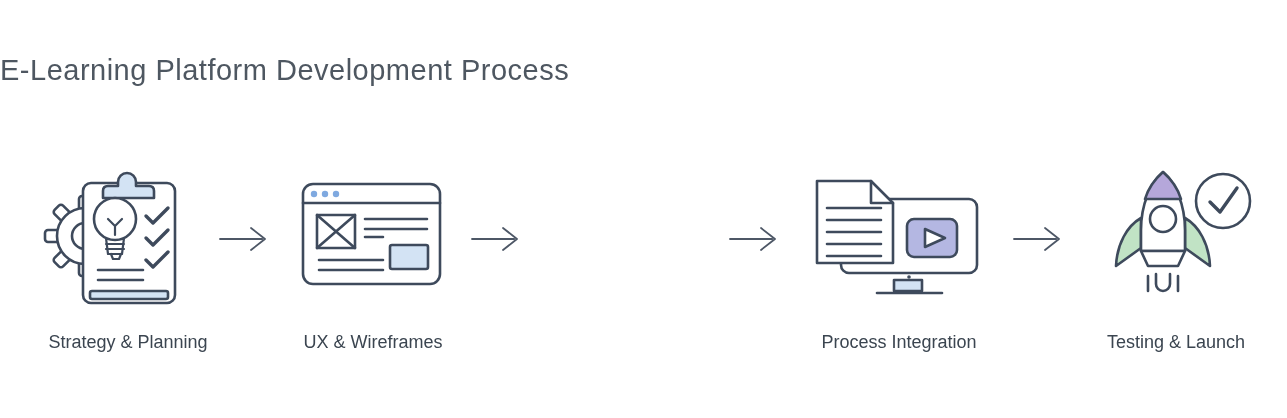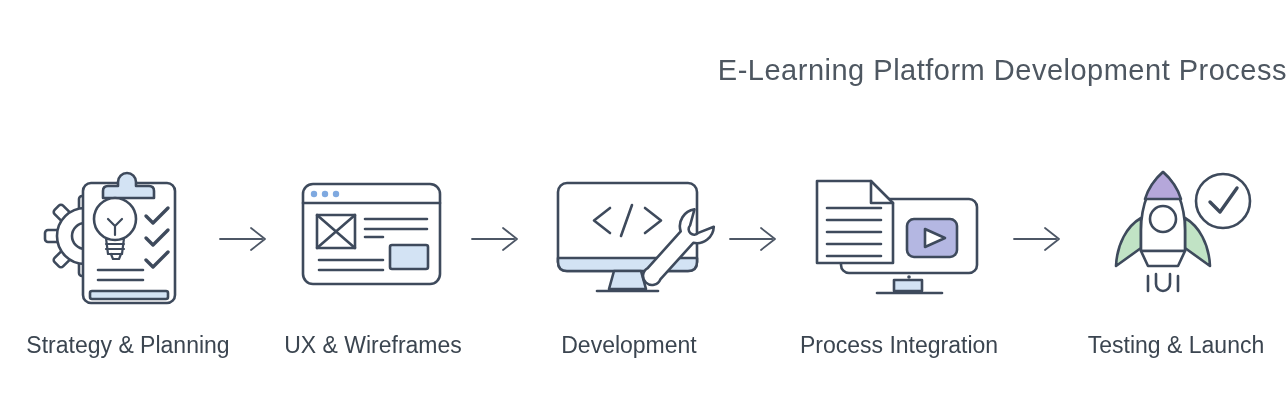--- a/index.html
+++ b/index.html
@@ -5,32 +5,32 @@
   html,body{margin:0;padding:0;}
   .canvas{
     position:relative;
     width:1287px;height:418px;
     background:var(--background,#fff);
     font-family:"Liberation Sans", sans-serif;
     overflow:hidden;
   }
   .title{
     position:absolute;top:54px;left:0;width:100%;
-    text-align:right;
+    text-align:left;
     font-size:29px;font-weight:400;letter-spacing:.5px;
     color:var(--title-text,#4e5761);
   }
   .step{
     position:absolute;top:156px;width:240px;
     display:flex;flex-direction:column;align-items:center;
   }
   .icon-box{height:152px;display:flex;align-items:flex-start;justify-content:center;}
   .step-label{
     margin-top:24px;
-    font-size:23px;color:var(--label-text,#3b4550);
+    font-size:18px;color:var(--label-text,#3b4550);
     white-space:nowrap;
   }
   .arrow{position:absolute;top:225px;}
   
   .s  {stroke:var(--outline,#3e4a5c);stroke-width:2.6;fill:none;stroke-linecap:round;stroke-linejoin:round;}
   .sw {stroke:var(--outline,#3e4a5c);stroke-width:2.6;fill:#fff;stroke-linecap:round;stroke-linejoin:round;}
   .sb {stroke:var(--outline,#3e4a5c);stroke-width:2.6;fill:var(--light-blue,#d3e3f4);stroke-linecap:round;stroke-linejoin:round;}
   .sp {stroke:var(--outline,#3e4a5c);stroke-width:2.6;fill:var(--purple,#b5a7da);stroke-linecap:round;stroke-linejoin:round;}
   .sv {stroke:var(--outline,#3e4a5c);stroke-width:2.6;fill:var(--video-purple,#b4b7e2);stroke-linecap:round;stroke-linejoin:round;}
   .sg {stroke:var(--outline,#3e4a5c);stroke-width:2.6;fill:var(--green,#c1e3c5);stroke-linecap:round;stroke-linejoin:round;}
@@ -121,39 +121,20 @@
         <path class="s" d="M26,104 H90 M26,114 H90"></path>
       </svg>
     </div>
     <div class="step-label">UX &amp; Wireframes</div>
   </div>
 
   <svg class="arrow" style="left:470px;" width="56" height="28" viewBox="0 0 56 28">
     <path class="aw" d="M2,14 H44 M33,3 L47,14 L33,25"></path>
   </svg>
 
-  <div class="step" style="left:509px;">
-    <div class="icon-box">
-      <svg width="175" height="160" viewBox="0 0 175 160">
-        <rect class="sw" x="16" y="27" width="139" height="88" rx="9"></rect>
-        <path class="sb" d="M16,102 H155 V106 Q155,115 146,115 H25 Q16,115 16,106 Z"></path>
-        <g>
-          <path class="s" d="M68,52 L52,64.5 L68,77"></path>
-          <path class="s" d="M103,52 L119,64.5 L103,77"></path>
-          <path class="s" d="M90,49 L79,80"></path>
-        </g>
-        <path class="sb" d="M72,115 L67,133 H104 L99,115 Z"></path>
-        <path class="s" d="M55,135 H116"></path>
-        <g transform="translate(110,120) rotate(-48)">
-          <path class="sw" d="M3,-8.5 L52.3,-8.5 A17,17 0 0 1 77.9,-13 L63,-5.5 A5.5,5.5 0 0 0 63,5.5 L77.9,13 A17,17 0 0 1 52.3,8.5 L3,8.5 A9,9 0 1 1 3,-8.5 Z"></path>
-        </g>
-      </svg>
-    </div>
-    <div class="step-label">Development</div>
-  </div>
 
   <svg class="arrow" style="left:728px;" width="56" height="28" viewBox="0 0 56 28">
     <path class="aw" d="M2,14 H44 M33,3 L47,14 L33,25"></path>
   </svg>
 
   <div class="step" style="left:779px;">
     <div class="icon-box">
       <svg width="180" height="150" viewBox="0 0 180 150">
         <g>
           <rect class="sw" x="32" y="43" width="136" height="74" rx="8"></rect>

